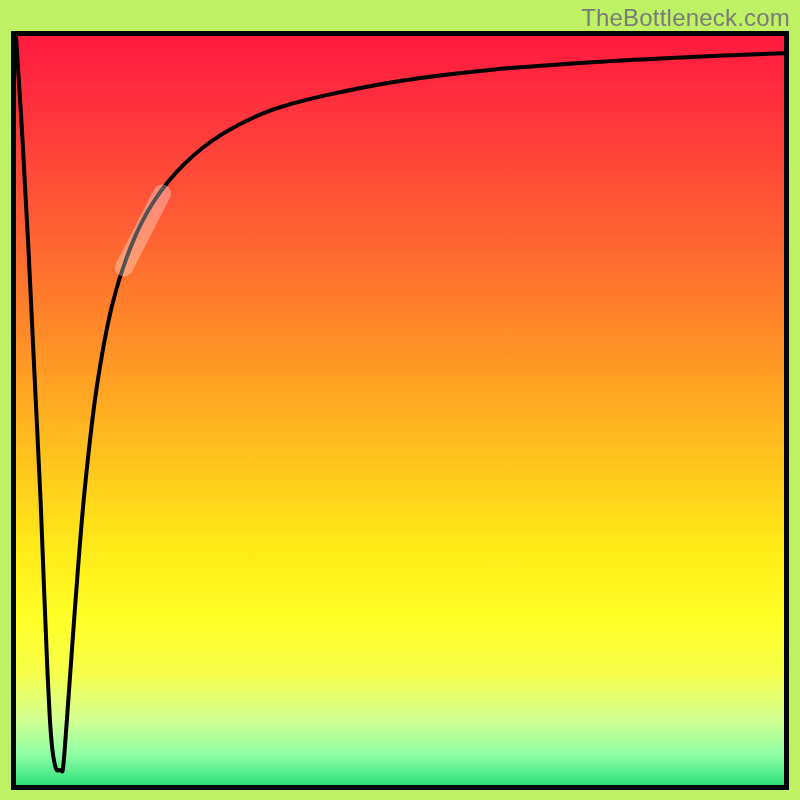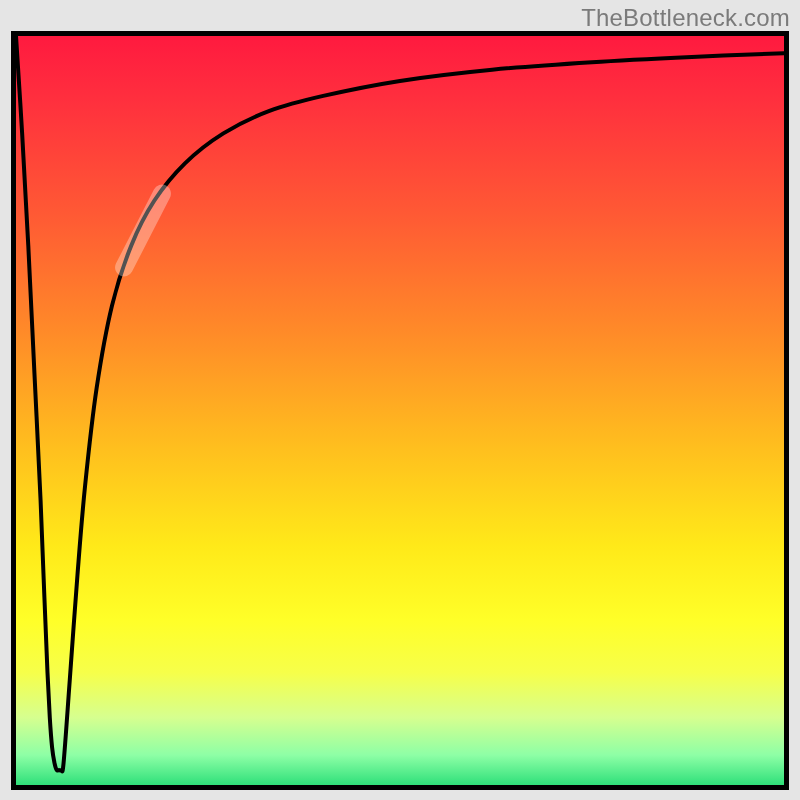--- a/index.html
+++ b/index.html
@@ -1,21 +1,21 @@
 <!DOCTYPE html>
 <html><head>
 <meta charset="utf-8">
 <style>
   * { margin: 0; padding: 0; box-sizing: border-box; }
   html, body { width: 800px; height: 800px; overflow: hidden; background: #fff; }
   .container {
     position: relative;
     width: 800px;
     height: 800px;
-    background: #e5e5e5;
+    background: #bef264;
   }
   .watermark {
     position: absolute;
     top: 4px;
     right: 10px;
     font-family: Arial, Helvetica, sans-serif;
     font-size: 24px;
     font-weight: 500;
     color: #7a7a7a;
     letter-spacing: 0.2px;

